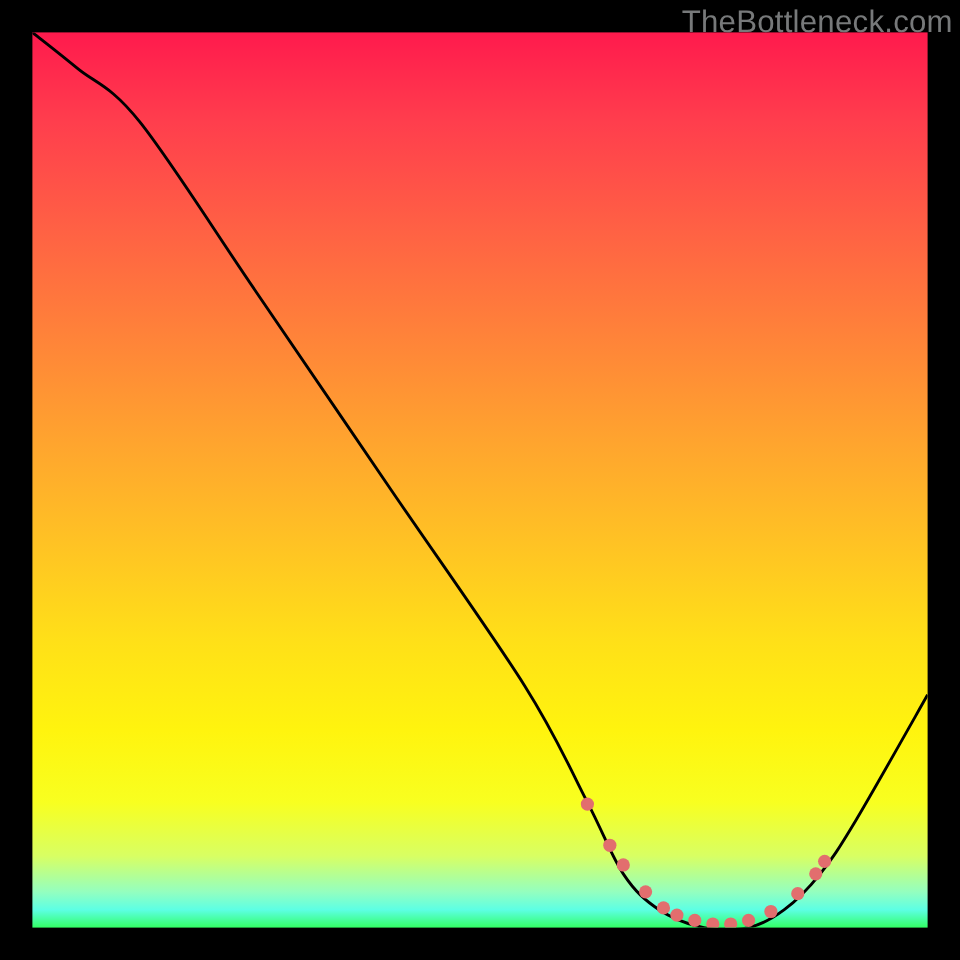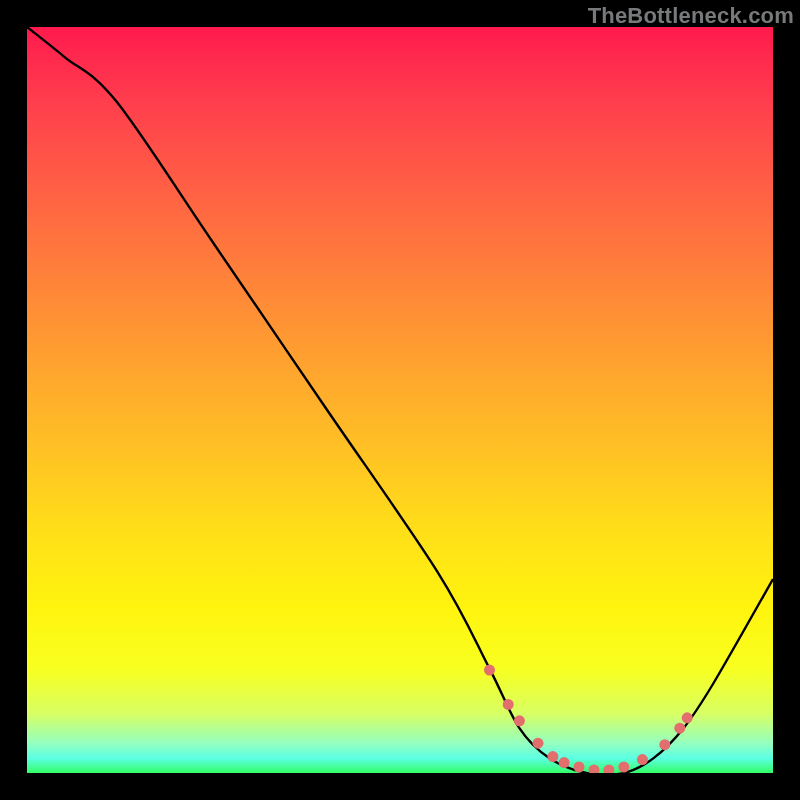--- a/index.html
+++ b/index.html
@@ -36,22 +36,22 @@
       #94ffbf 96%,
       #5dffe4 98%,
       #33ff66 100%
     );
   }
   .watermark {
     position: absolute;
     top: 3px;
     right: 6px;
     font-family: Arial, sans-serif;
-    font-size: 22px;
-    font-weight: bold;
+    font-size: 26px;
+    font-weight: normal;
     color: #77797a;
     letter-spacing: 0.2px;
   }
   svg.curve {
     position: absolute;
     left: 0;
     top: 0;
     width: 746px;
     height: 746px;
   }

